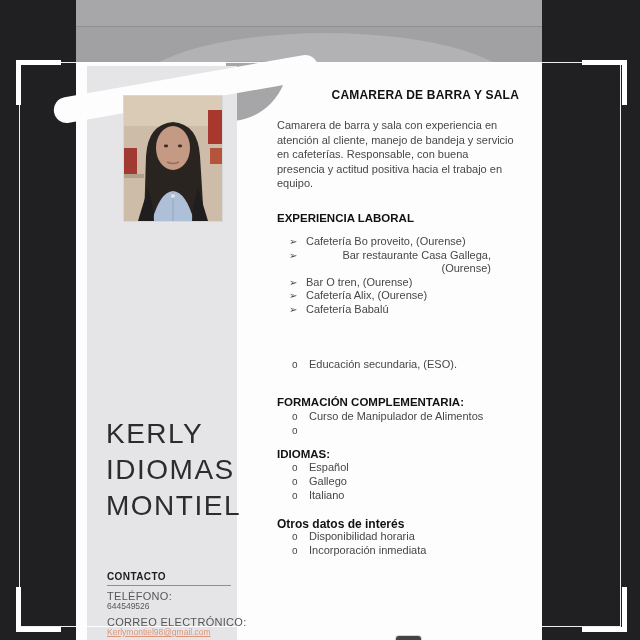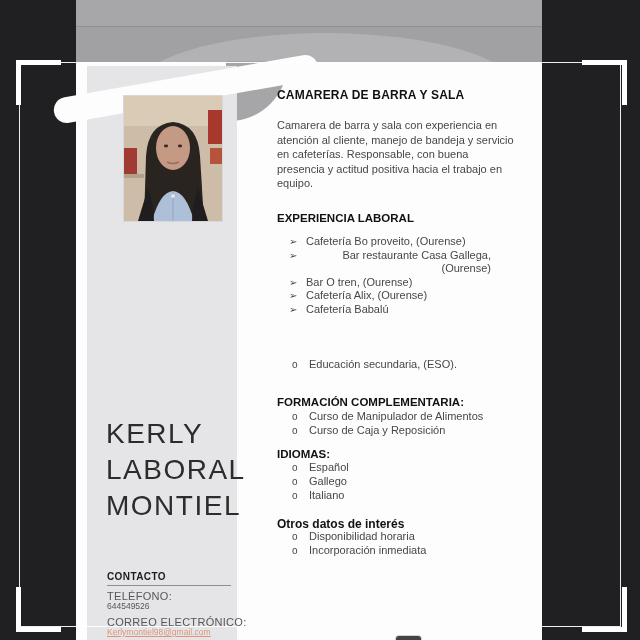--- a/index.html
+++ b/index.html
@@ -24,21 +24,21 @@
   .name{position:absolute;left:30px;top:416px;font-size:28px;line-height:36px;letter-spacing:1.5px;
         color:#2c2c2c;font-weight:400;}
   .contact-h{position:absolute;left:31px;top:571px;font-size:10px;font-weight:bold;color:#1c1c1c;
              letter-spacing:.4px;}
   .contact-rule{position:absolute;left:31px;top:585px;width:124px;height:1px;background:#8f8f92;}
   .c-label{position:absolute;left:31px;font-size:11px;color:#56565a;letter-spacing:.3px;}
   .c-val{position:absolute;left:31px;font-size:8.5px;color:#56565a;}
   .email a{color:#dd9579;text-decoration:underline;font-size:8.5px;}
   
   .main{position:absolute;left:201px;top:0;width:242px;height:640px;}
-  .title{position:absolute;left:0;top:88px;width:242px;text-align:left;font-size:12px;
+  .title{position:absolute;left:0;top:88px;width:242px;text-align:right;font-size:12px;
          font-weight:bold;color:#111;letter-spacing:.2px;}
   .summary{position:absolute;left:0;top:118px;width:238px;font-size:11px;line-height:14.5px;color:#474747;}
   .sec-h{position:absolute;left:0;font-size:11.5px;font-weight:bold;color:#111;}
   .sec-h.mixed{font-size:12px;}
   ul.blist{position:absolute;margin:0;padding:0;list-style:none;left:12px;}
   ul.blist li{display:flex;font-size:11px;line-height:13.5px;color:#474747;}
   ul.blist .blt{width:10px;margin-right:7px;flex:none;color:#474747;font-size:10px;}
   ul.blist .txt{max-width:185px;text-align:right;}
   ul.olist{position:absolute;margin:0;padding:0;list-style:none;left:15px;}
   ul.olist li{display:flex;font-size:11px;line-height:13.8px;color:#474747;}
@@ -84,21 +84,21 @@
         <path d="M28 125 Q36 96 49 95 Q62 96 70 125 Z" fill="#aebfd8"></path>
         <path d="M49 95 L49 125" stroke="#93a6c4" stroke-width="1"></path>
         <path d="M14 125 L24 92 Q30 110 30 125 Z" fill="#1f1d1e"></path>
         <path d="M84 125 L74 92 Q68 110 68 125 Z" fill="#1f1d1e"></path>
         <circle cx="49" cy="100" r="2" fill="#e8e2d8"></circle>
       </svg>
     </div>
 
     <div class="name">
       <div>KERLY</div>
-      <div>LABORAL</div>
+      <div>IDIOMAS</div>
       <div>MONTIEL</div>
     </div>
 
     <div class="contact-h">CONTACTO</div>
     <div class="contact-rule"></div>
     <div class="c-label" style="top:590px">TELÉFONO:</div>
     <div class="c-val" style="top:601px">644549526</div>
     <div class="c-label" style="top:616px">CORREO ELECTRÓNICO:</div>
     <div class="c-val email" style="top:627px"><a>Kerlymontiel98@gmail.com</a></div>
 
@@ -138,21 +138,20 @@
       </ul>
 
       <div class="sec-h" style="top:396px">FORMACIÓN COMPLEMENTARIA:</div>
       <ul class="olist" style="top:410px">
         <li>
             <span class="blt">o</span>
             <span class="txt">Curso de Manipulador de Alimentos</span>
           </li>
         <li>
             <span class="blt">o</span>
-            <span class="txt">Curso de Caja y Reposición</span>
           </li>
       </ul>
 
       <div class="sec-h" style="top:448px">IDIOMAS:</div>
       <ul class="olist" style="top:461px">
         <li>
             <span class="blt">o</span>
             <span class="txt">Español</span>
           </li>
         <li>

